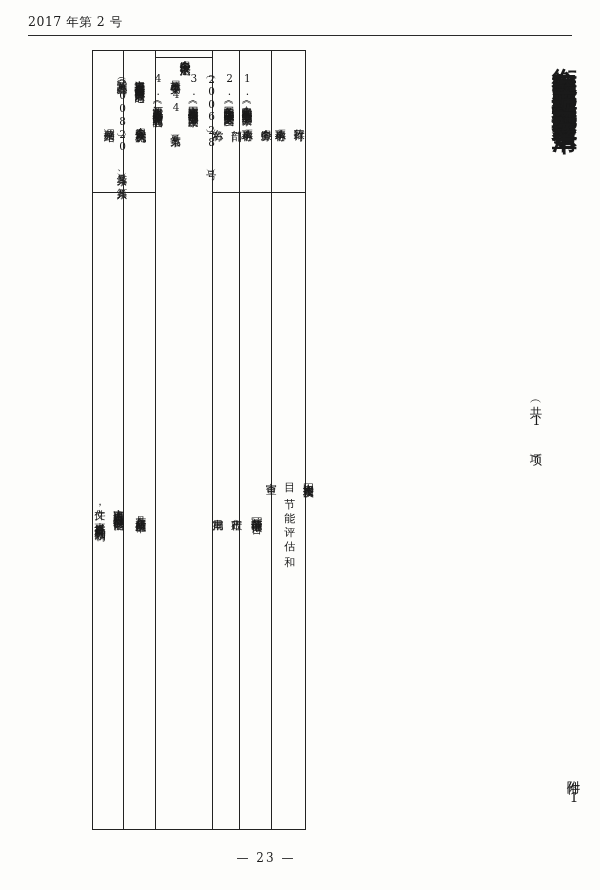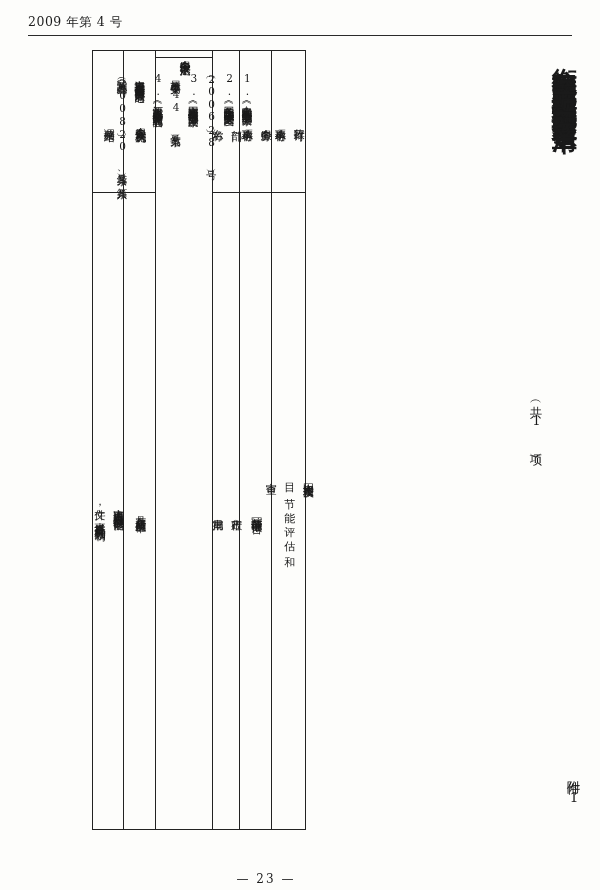--- a/index.html
+++ b/index.html
@@ -55,21 +55,21 @@
     top: 21px;
     width: 544px;
     height: 0;
     border-top: 1px solid #2a2a2a;
   }
 
   
   .footer {
     position: absolute;
     left: 0;
-    bottom: 4px;
+    bottom: 25px;
     width: 532px;
     text-align: center;
     font-size: 12px;
     color: #1c1c1c;
     letter-spacing: 2px;
   }
 
   
   .vtext {
     writing-mode: vertical-rl;
@@ -183,21 +183,21 @@
     text-align: left;
   }
   .two-line span { display: block; }
 </style>
 </head>
 <body>
 
 <div class="page">
 
   <div class="header">
-    <div class="header-left">2009 年第 4 号</div>
+    <div class="header-left">2017 年第 2 号</div>
     <div class="header-rule"></div>
   </div>
 
   <div class="attach-label">
     <span class="vtext">附件 1</span>
   </div>
 
   <div class="doc-title">
     <span class="vtext">衔接落实国务院和省政府第三批清理规范的行政许可中介服务事项清单</span>
   </div>

